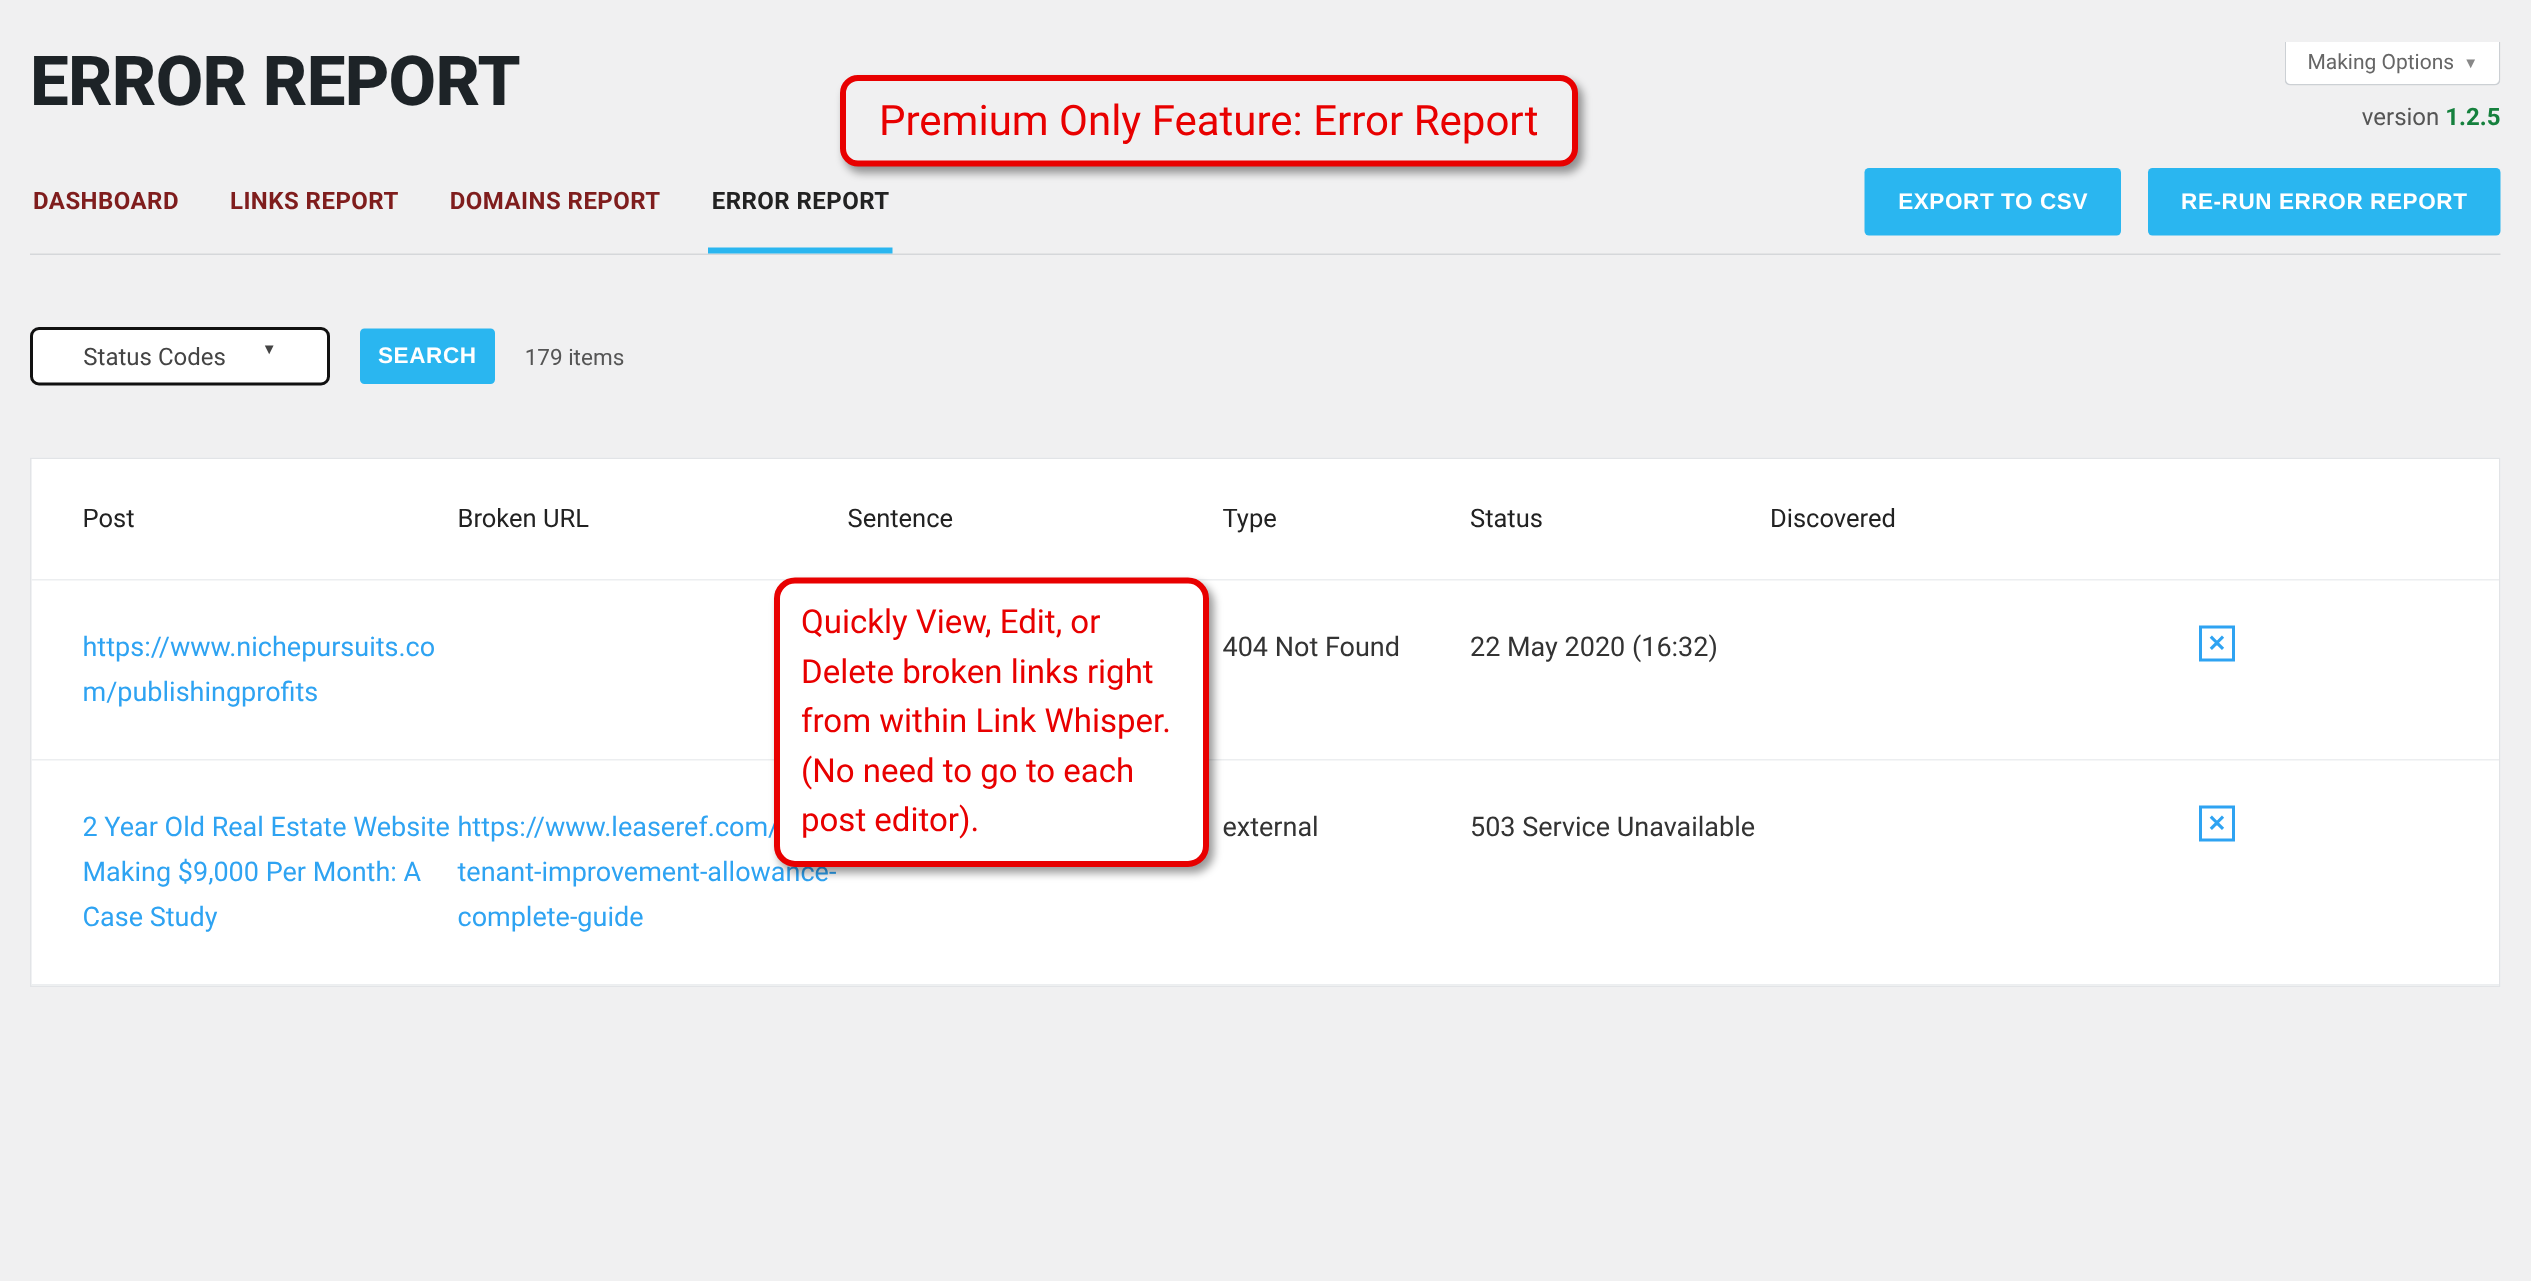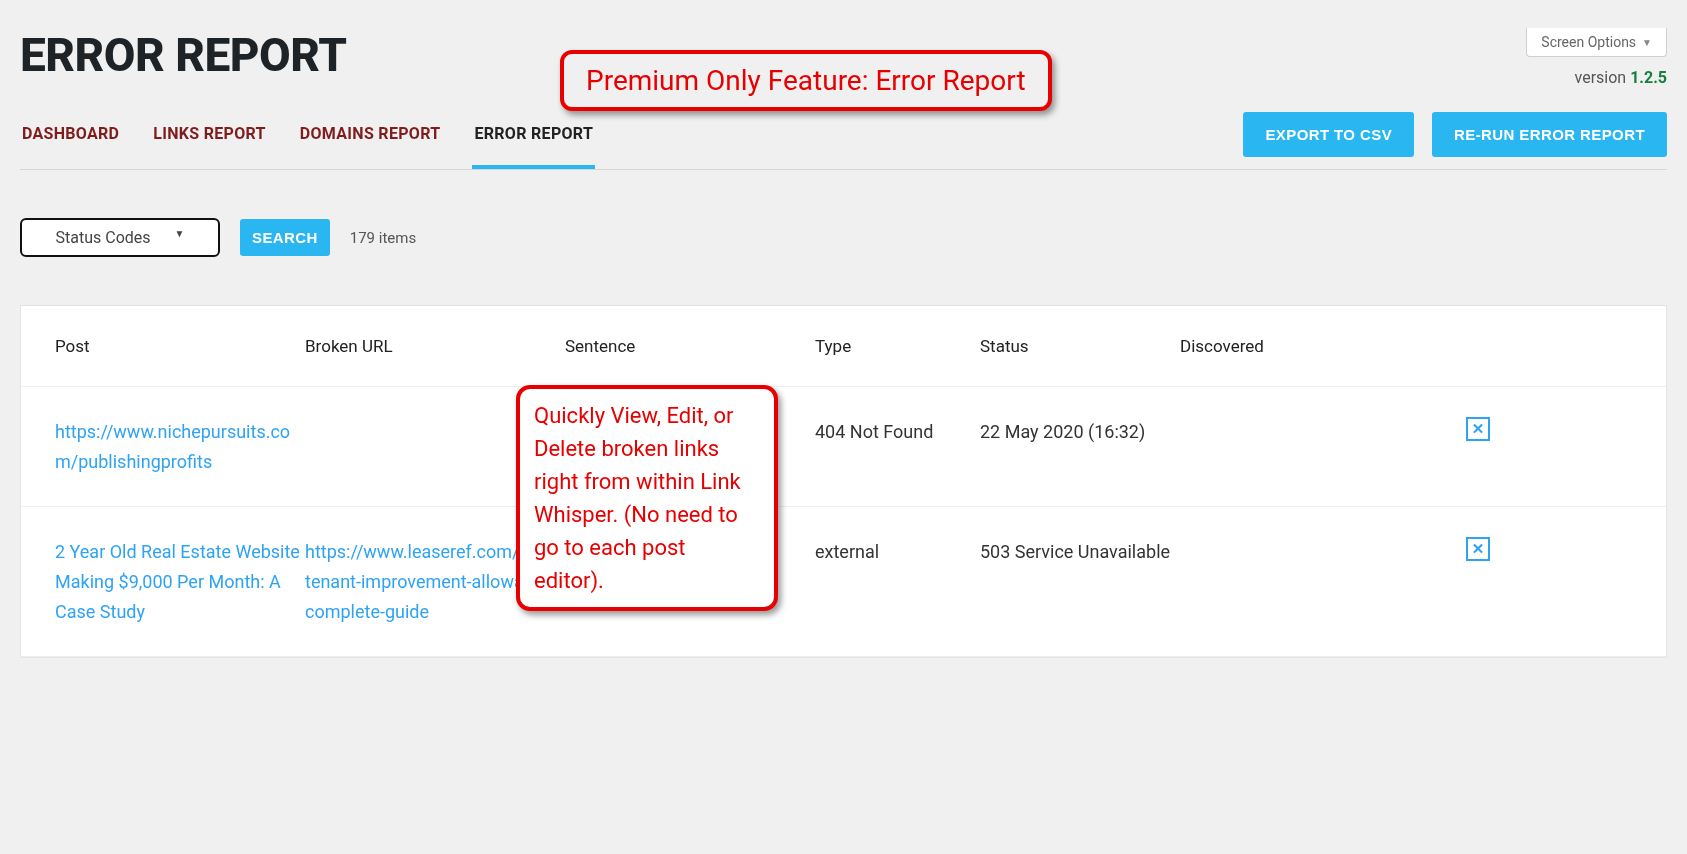--- a/index.html
+++ b/index.html
@@ -85,34 +85,34 @@
   .link { color: #2ea3f2; cursor: pointer; word-break: break-word; }
   .row-end { display: flex; justify-content: flex-end; align-items: flex-start; }
   .icon-btn {
     width: 24px; height: 24px; border: 2px solid #2ea3f2; color: #2ea3f2;
     display: flex; align-items: center; justify-content: center;
     font-weight: 700; cursor: pointer; font-size: 15px; background: #fff;
   }
 
   .callout2 {
     position: absolute; left: 516px; top: 357px;
-    width: 262px;
+    width: 290px;
     border: 4px solid #e80000; border-radius: 14px;
     color: #e80000; font-size: 22px; line-height: 1.5;
     padding: 10px 14px; background: #fff;
     box-shadow: 3px 4px 6px rgba(0,0,0,0.4);
   }
 </style>
 </head>
 <body>
 
 <div class="wrap">
 
   <div class="screen-options">
-    <span>Screen Options</span>
+    <span>Making Options</span>
     <span class="tri">▼</span>
   </div>
 
   <div class="version">
     <span>version </span><b>1.2.5</b>
   </div>
 
   <h1 class="page-title">ERROR REPORT</h1>
 
   <div class="callout">Premium Only Feature: Error Report</div>

